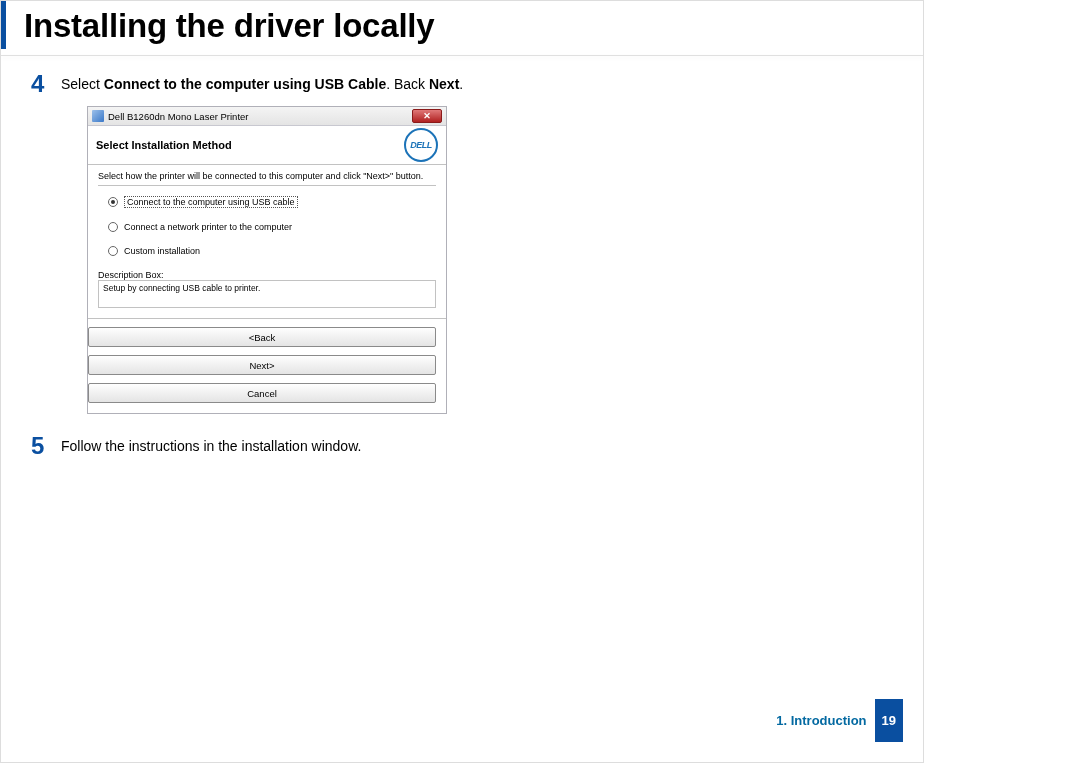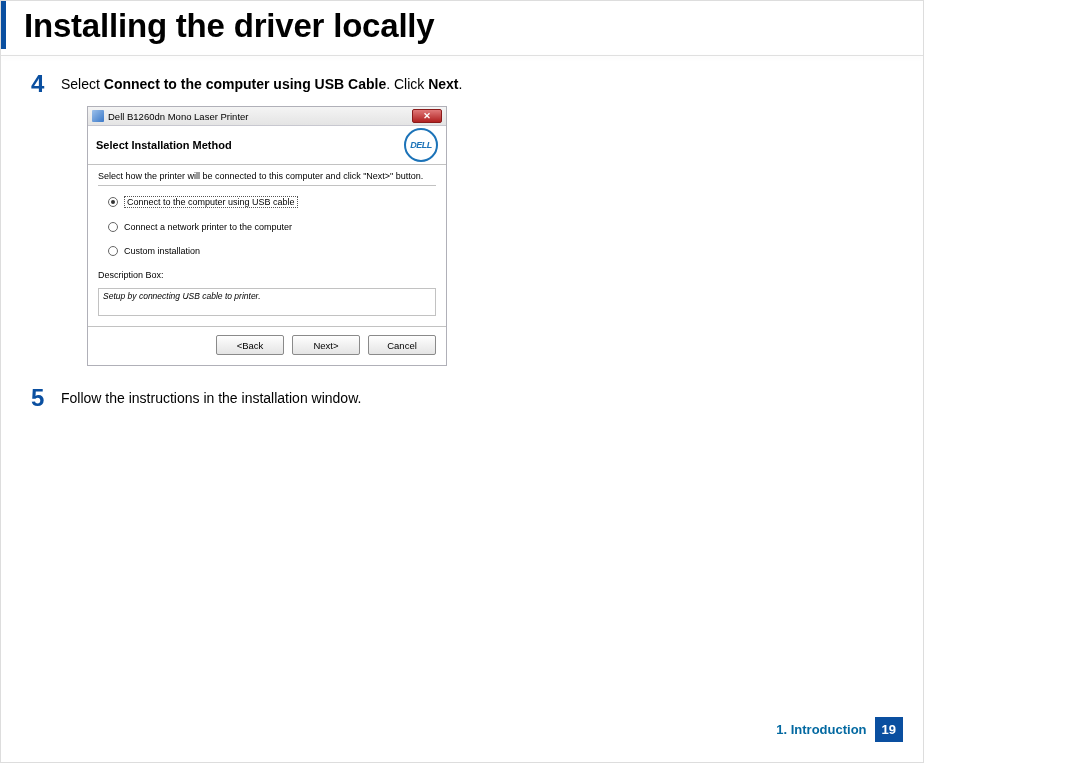--- a/index.html
+++ b/index.html
@@ -19,40 +19,40 @@
   .ihead{display:flex;align-items:center;justify-content:space-between;padding:2px 8px 2px 8px;border-bottom:1px solid #c2c2c2;}
   .ihead-title{font-size:11px;font-weight:700;}
   .dell-logo{width:30px;height:30px;border:2px solid #1c73b8;border-radius:50%;display:flex;align-items:center;justify-content:center;color:#1c73b8;font-size:9px;font-weight:700;font-style:italic;letter-spacing:-0.5px;}
   .ibody{padding:6px 10px 10px 10px;}
   .instr{font-size:9px;border-bottom:1px solid #c2c2c2;padding-bottom:4px;margin-bottom:10px;}
   .radio-row{display:flex;align-items:center;font-size:9px;margin:6px 0 14px 10px;}
   .radio{width:8px;height:8px;border:1px solid #666;border-radius:50%;margin-right:6px;display:inline-flex;align-items:center;justify-content:center;flex:none;}
   .radio.sel::after{content:"";width:4px;height:4px;background:#333;border-radius:50%;display:block;}
   .radio-row.selected .rlbl{border:1px dotted #555;padding:0 2px;}
   .descbox-lbl{font-size:9px;}
-  .descbox{border:1px solid #c2c2c2;font-size:8.5px;padding:2px 4px 14px 4px;margin-top:8px;font-style:italic;}
-  .ibtns{border-top:1px solid #c2c2c2;padding:8px 10px 10px 0;display:flex;justify-content:flex-end;gap:8px;}
+  .descbox{border:1px solid #c2c2c2;font-size:8.5px;padding:2px 4px 14px 4px;margin-top:0;}
+  .ibtns{border-top:1px solid #c2c2c2;padding:8px 10px 10px 0;display:flex;justify-content:flex-end;gap:8px;flex-direction:column;}
   .winbtn{min-width:54px;height:18px;font-size:9.5px;background:linear-gradient(#fefefe,#e4e4e4);border:1px solid #8a8a8a;border-radius:2px;display:flex;align-items:center;justify-content:center;padding:0 6px;}
   .footer{position:absolute;right:20px;bottom:20px;display:flex;align-items:center;gap:8px;}
   .footlbl{color:#0369a1;font-weight:700;font-size:13px;}
-  .pagenum{background:#0a4fa0;color:#fff;font-weight:700;font-size:13px;padding:5px 7px;}
+  .pagenum{background:#0a4fa0;color:#fff;font-weight:700;font-size:13px;padding:14px 7px;}
 </style>
 </head>
 <body>
 <div class="page">
 
   <h1 class="heading">Installing the driver locally</h1>
   <div class="divider"></div>
 
   <div class="steps">
 
     <div class="step">
       <div class="stepnum">4</div>
       <div class="steptxt">
-        <span>Select </span><b>Connect to the computer using USB Cable</b><span>. Click </span><b>Next</b><span>.</span>
+        <span>Select </span><b>Connect to the computer using USB Cable</b><span>. Back </span><b>Next</b><span>.</span>
       </div>
     </div>
 
     <div class="shot">
       <div class="titlebar">
         <span class="tbicon"></span>
         <span>Dell B1260dn Mono Laser Printer</span>
         <span class="tbclose">
             <span>✕</span>
           </span>

